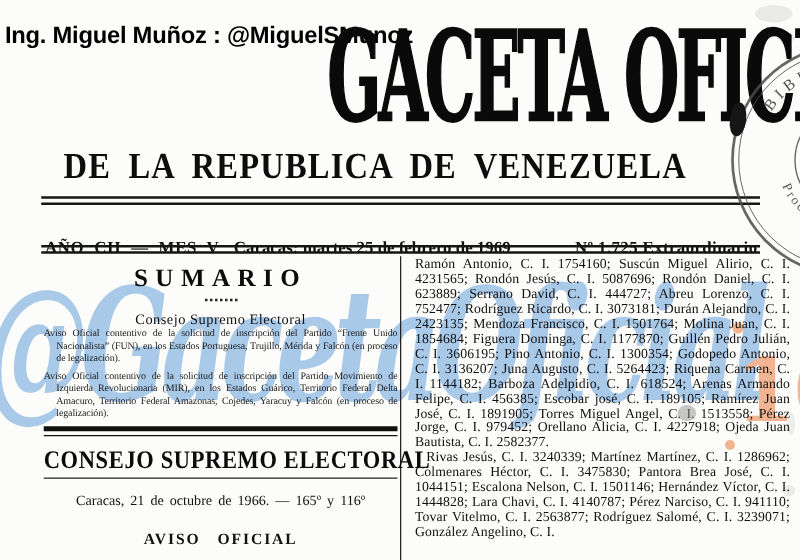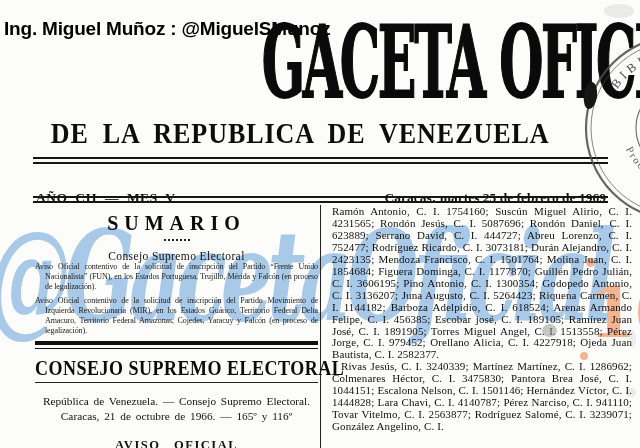--- a/index.html
+++ b/index.html
@@ -166,20 +166,21 @@
   </div>
   <div class="subtitle-wrap">
     <span class="subtitle">DE LA REPUBLICA DE VENEZUELA</span>
   </div>
 
   <div class="dbl-rule" id="rule-top"></div>
 
   <div class="dateline">
     <span class="dl-left">AÑO CII — MES V</span>
     <span class="dl-center">Caracas: martes 25 de febrero de 1969</span>
+    <span class="dl-right">Nº 1.725 Extraordinario</span>
   </div>
 
   <div class="dbl-rule" id="rule-bottom"></div>
 
   <div class="col-divider"></div>
 
   <div class="left-col">
     <div class="sumario-h">SUMARIO</div>
     <div class="sumario-dash"></div>
     <div class="sumario-sub">Consejo Supremo Electoral</div>
@@ -188,21 +189,20 @@
       <p class="sumario-item">Aviso Oficial contentivo de la solicitud de inscripción del Partido Movimiento de Izquierda Revolucionaria (MIR), en los Estados Guárico, Territorio Federal Delta Amacuro, Territorio Federal Amazonas, Cojedes, Yaracuy y Falcón (en proceso de legalización).</p>
     </div>
     <div class="end-rule"></div>
 
     <div class="electoral-h-wrap">
       <span class="electoral-h">CONSEJO SUPREMO ELECTORAL</span>
     </div>
     <div class="h-rule"></div>
 
     <div class="republica">
-      <div>República de Venezuela. — Consejo Supremo Electoral.</div>
       <div>Caracas, 21 de octubre de 1966. — 165º y 116º</div>
     </div>
 
     <div class="aviso-h">AVISO OFICIAL</div>
 
   </div>
 
   <div class="right-col">
     <p>Ramón Antonio, C. I. 1754160;  Suscún Miguel Alirio, C. I. 4231565;  Rondón Jesús, C. I. 5087696;  Rondón Daniel, C. I. 623889;  Serrano David, C. I. 444727;  Abreu Lorenzo, C. I. 752477;  Rodríguez Ricardo, C. I. 3073181; Durán Alejandro, C. I. 2423135;  Mendoza Francisco, C. I. 1501764;  Molina Juan, C. I. 1854684;  Figuera Dominga, C. I. 1177870;  Guillén Pedro Julián, C. I. 3606195;  Pino Antonio, C. I. 1300354;  Godopedo Antonio, C. I. 3136207; Juna Augusto, C. I. 5264423;  Riquena Carmen, C. I. 1144182;  Barboza Adelpidio, C. I. 618524;  Arenas Armando Felipe, C. I. 456385;  Escobar josé, C. I. 189105; Ramírez Juan José, C. I. 1891905;  Torres Miguel Angel, C. I. 1513558;  Pérez Jorge, C. I. 979452;  Orellano Alicia, C. I. 4227918;  Ojeda Juan Bautista, C. I. 2582377.</p>
     <p class="indented">Rivas Jesús, C. I. 3240339;  Martínez Martínez, C. I. 1286962;  Colmenares Héctor, C. I. 3475830;  Pantora Brea José, C. I. 1044151;  Escalona Nelson, C. I. 1501146;  Hernández Víctor, C. I. 1444828;  Lara Chavi, C. I. 4140787; Pérez Narciso, C. I. 941110;  Tovar Vitelmo, C. I. 2563877; Rodríguez Salomé, C. I. 3239071;  González Angelino, C. I.</p>

